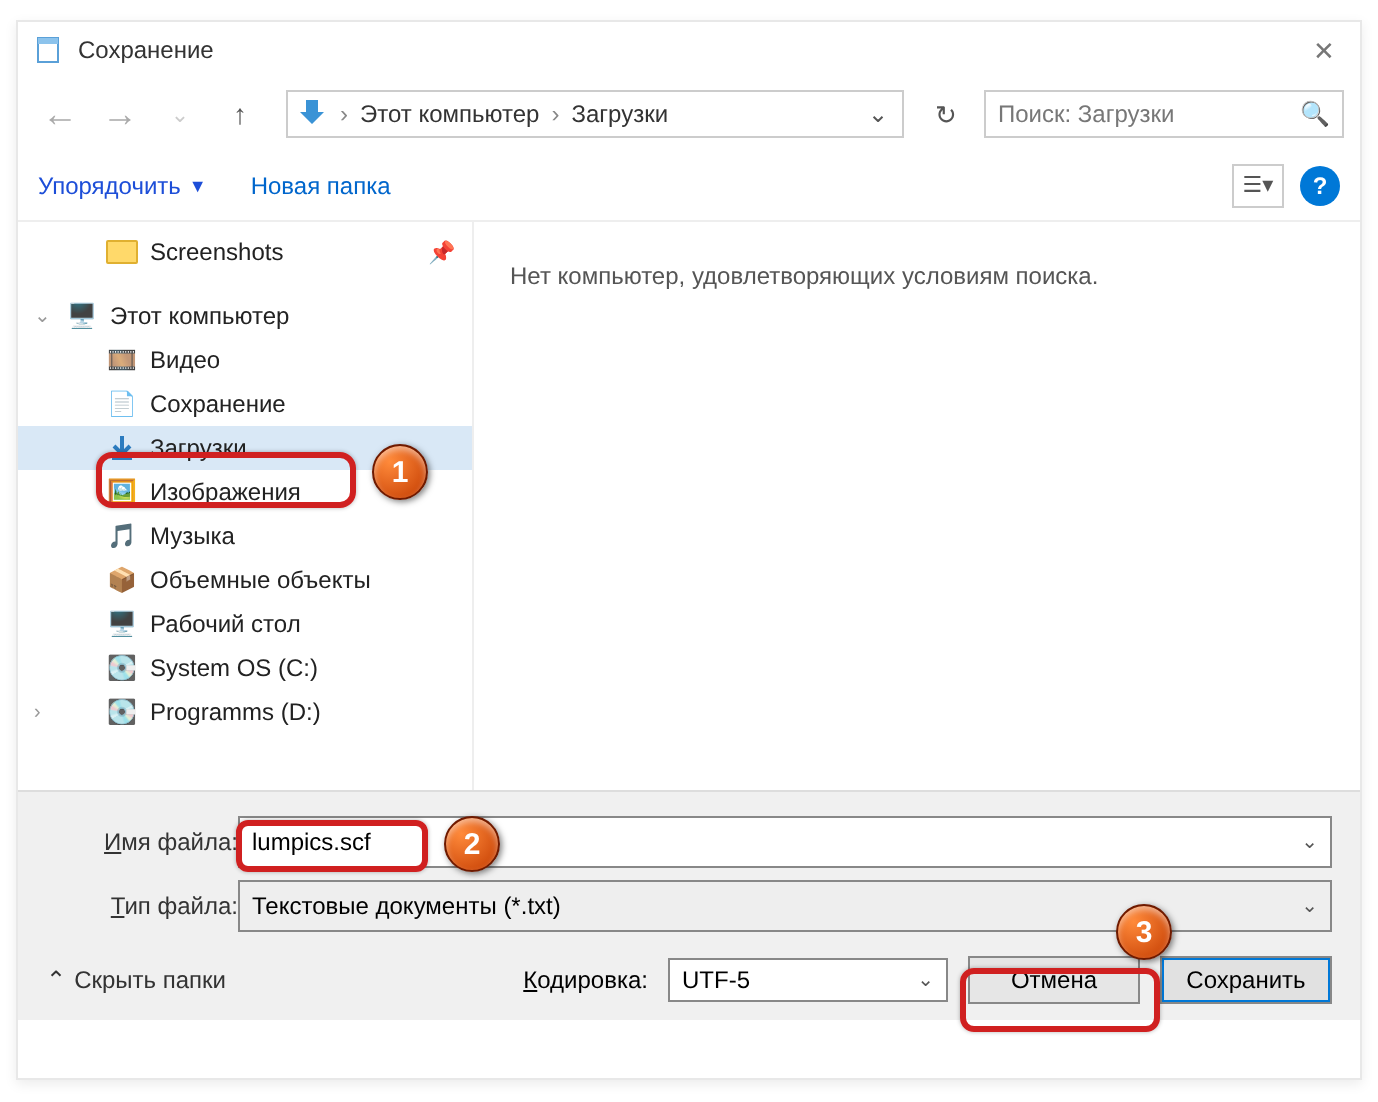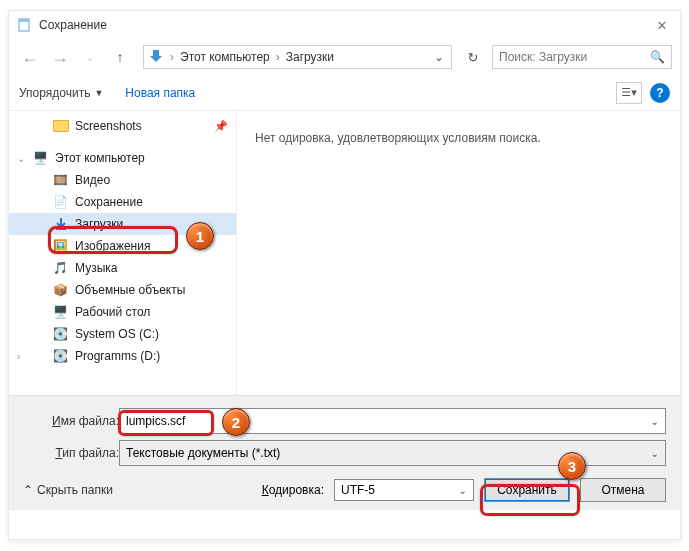--- a/index.html
+++ b/index.html
@@ -12,21 +12,21 @@
   .navrow { height: 36px; display: flex; align-items: center; padding: 0 8px; gap: 4px; }
   .navarrow { width: 26px; height: 26px; display: flex; align-items: center; justify-content: center; color: #aaa; font-size: 18px; }
   .navup { width: 26px; height: 26px; display: flex; align-items: center; justify-content: center; color: #555; font-size: 14px; }
   .pathbox { flex: 1; height: 24px; border: 1px solid #ccc; display: flex; align-items: center; padding: 0 4px; margin: 0 6px; font-size: 12px; color: #333; }
   .pathbox .sep { margin: 0 6px; color: #888; }
   .pathbox .dropdown { margin-left: auto; color: #555; padding: 0 3px; }
   .refresh { width: 22px; height: 22px; display:flex; align-items:center; justify-content:center; color:#555; font-size:13px; margin-right:4px;}
   .searchbox { width: 180px; height: 24px; border: 1px solid #ccc; display: flex; align-items: center; padding: 0 6px; font-size: 12px; color: #777; }
   .searchbox .mag { margin-left: auto; color: #999; }
   .toolrow { height: 36px; border-bottom: 1px solid #eee; display: flex; align-items: center; padding: 0 10px; font-size: 12px; }
-  .organize { color: #404040; display: flex; align-items: center; gap: 4px; }
+  .organize { color: #1d4ed8; display: flex; align-items: center; gap: 4px; }
   .newfolder { color: #0066cc; margin-left: 22px; }
   .toolrow .right { margin-left: auto; display: flex; align-items: center; gap: 8px; }
   .viewbtn { width: 26px; height: 22px; border: 1px solid #ccc; display:flex; align-items:center; justify-content:center; font-size:11px; color:#555;}
   .helpbtn { width: 20px; height: 20px; border-radius: 50%; background: #0078d7; color: #fff; display:flex; align-items:center; justify-content:center; font-size:12px; font-weight:bold;}
   .body { display: flex; height: 284px; }
   .tree { width: 228px; border-right: 1px solid #eee; font-size: 12px; overflow: hidden; padding-top: 4px; }
   .tree-row { height: 22px; display: flex; align-items: center; padding-left: 24px; gap: 6px; color: #222; position: relative; }
   .tree-row.sub { padding-left: 44px; }
   .tree-row .chev { position:absolute; left:8px; color:#999; font-size:10px;}
   .tree-row.sel { background: #d9e8f6; }
@@ -153,21 +153,21 @@
         <span class="icon-small">💽</span>
         <span>System OS (C:)</span>
       </div>
       <div class="tree-row sub">
         <span class="chev">›</span>
         <span class="icon-small">💽</span>
         <span>Programms (D:)</span>
       </div>
     </div>
     <div class="content">
-      <span>Нет одировка, удовлетворяющих условиям поиска.</span>
+      <span>Нет компьютер, удовлетворяющих условиям поиска.</span>
     </div>
   </div>
 
   <div class="footer">
     <div class="formrow">
       <label><span class="u">И</span>мя файла:</label>
       <div class="combo">
         <span>lumpics.scf</span>
         <span class="cv">⌄</span>
       </div>
@@ -182,26 +182,26 @@
     <div class="btnrow">
       <span class="hidefolders">
         <span>⌃</span>
         <span>Скрыть папки</span>
       </span>
       <span class="enclabel"><span class="u">К</span>одировка:</span>
       <div class="enc-select">
         <span>UTF-5</span>
         <span class="cv">⌄</span>
       </div>
+      <div class="btn">
+        <span>Отмена</span>
+      </div>
       <div class="btn default">
         <span>Сохранить</span>
       </div>
-      <div class="btn">
-        <span>Отмена</span>
-      </div>
     </div>
   </div>
 </div>
 
 <div class="ring" style="left:48px; top:226px; width:130px; height:28px;"></div>
 <div class="callout" style="left:186px; top:222px;">1</div>
 
 <div class="ring" style="left:118px; top:410px; width:96px; height:26px; border-radius:6px;"></div>
 <div class="callout" style="left:222px; top:408px;">2</div>
 

